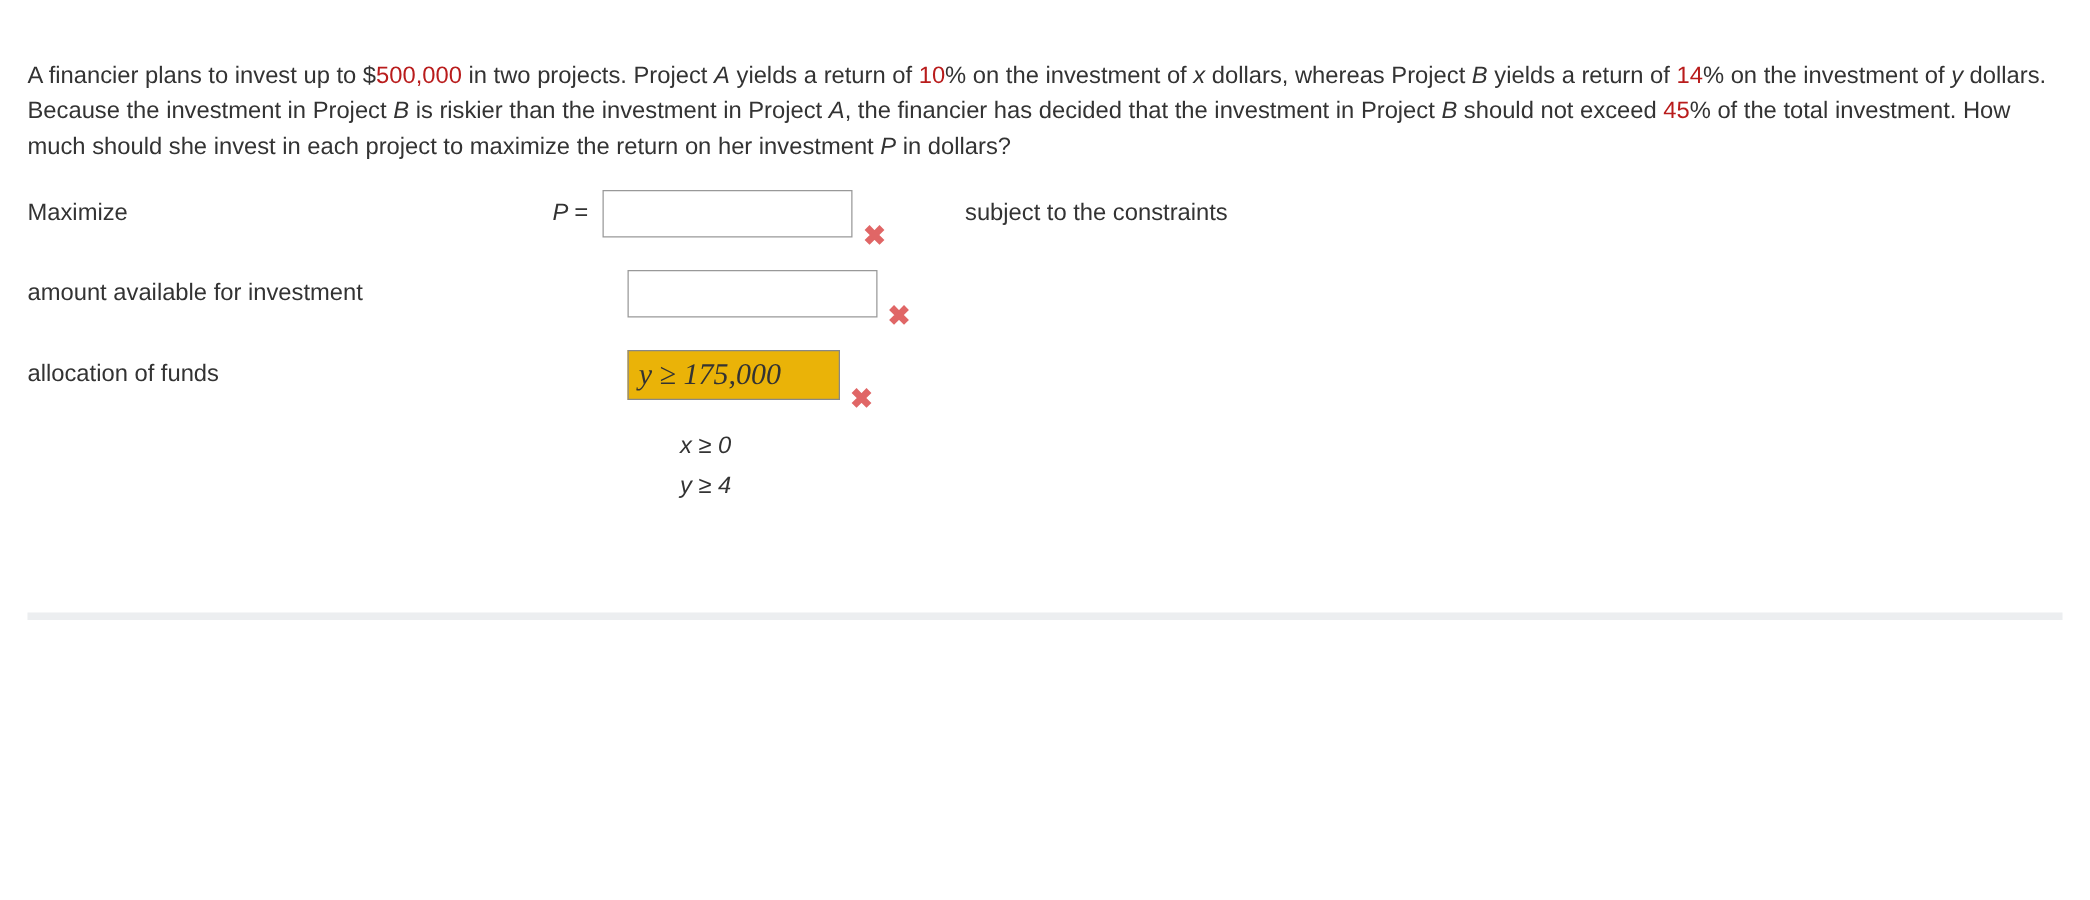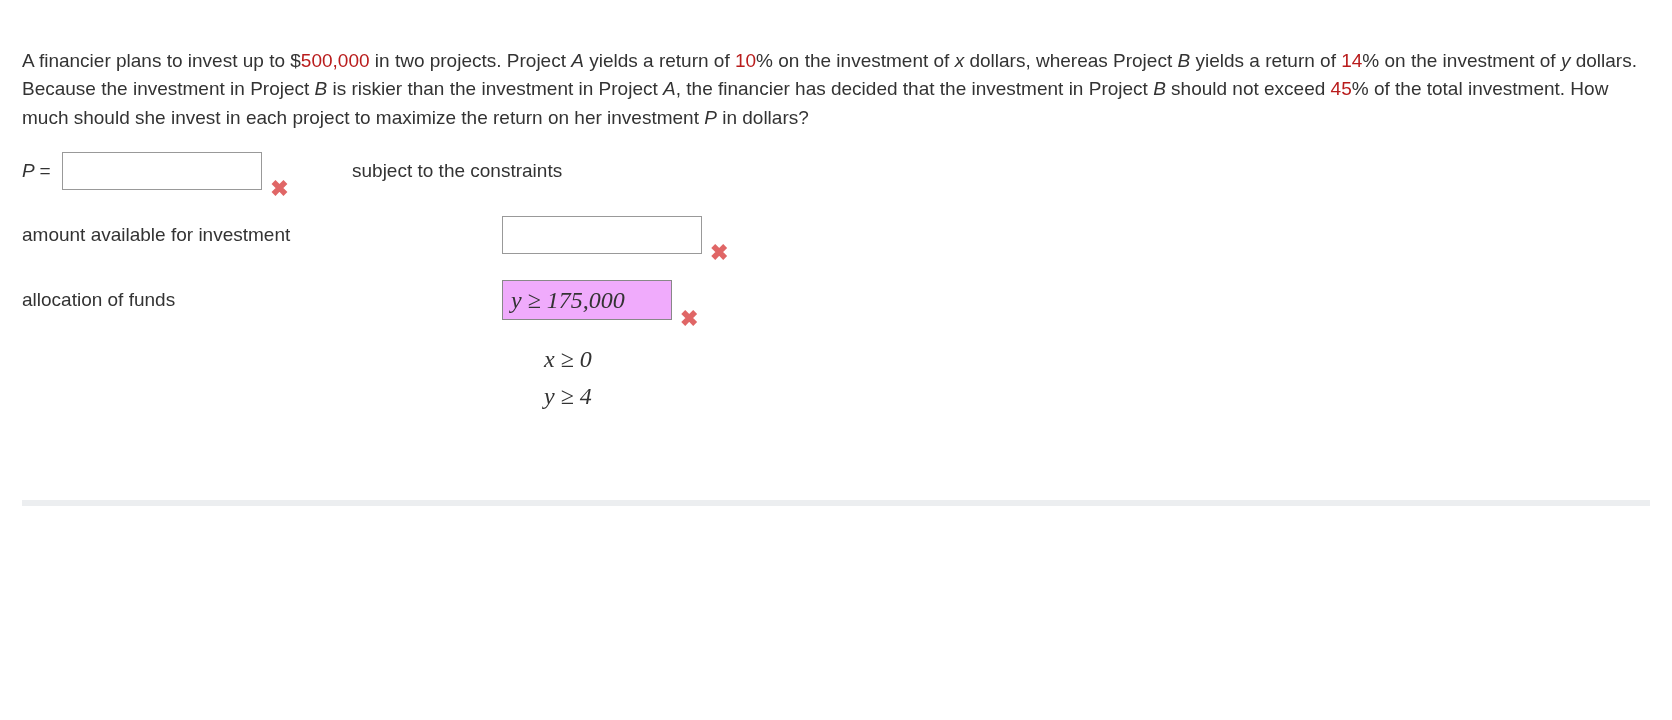--- a/index.html
+++ b/index.html
@@ -53,21 +53,21 @@
     font-size: 18px;
     padding: 2px 6px;
     box-sizing: border-box;
   }
   .filled-box {
     display: inline-flex;
     align-items: center;
     justify-content: flex-start;
     padding: 4px 8px;
     border: 1px solid #888;
-    background: #f0abfc;
+    background: #eab308;
     font-style: italic;
     font-family: "Times New Roman", serif;
     font-size: 24px;
     height: 40px;
     min-width: 170px;
     box-sizing: border-box;
   }
   .cross-mark {
     color: #e06666;
     font-size: 22px;
@@ -76,22 +76,22 @@
     align-self: flex-end;
     position: relative;
     top: 12px;
   }
   .after-text {
     margin-left: 20px;
   }
   .nonneg {
     margin-left: 420px;
     font-style: italic;
-    font-family: Liberation Serif, serif;
-    font-size: 24px;
+    font-family: Liberation Sans, sans-serif;
+    font-size: 19px;
   }
   .nonneg div {
     margin-bottom: 10px;
     padding-left: 102px;
   }
   .hr-bottom {
     margin-top: 90px;
     height: 6px;
     background: #eceef0;
     border: none;
@@ -102,20 +102,21 @@
 <body>
 
 <div class="prompt">
   <br>
   <span>A financier plans to invest up to $</span><span class="red">500,000</span><span> in two projects. Project </span><span class="ital">A</span><span> yields a return of </span><span class="red">10</span><span>% on the investment of </span><span class="ital">x</span><span> dollars, whereas Project </span><span class="ital">B</span><span> yields a return of </span><span class="red">14</span><span>% on the investment of </span><span class="ital">y</span><span> dollars. Because the investment in Project </span><span class="ital">B</span><span> is riskier than the investment in Project </span><span class="ital">A</span><span>, the financier has decided that the investment in Project </span><span class="ital">B</span><span> should not exceed </span><span class="red">45</span><span>% of the total investment. How much should she invest in each project to maximize the return on her investment </span><span class="ital">P</span><span> in dollars?</span>
 </div>
 
 <div class="work-area">
 
   <div class="row">
+    <div class="row-label">Maximize</div>
     <div class="center-col">
       <span class="equals">P  =</span>
       <input type="text" class="input-box" style="">
       <span class="cross-mark">✖</span>
     </div>
     <div class="after-text">subject to the constraints</div>
   </div>
 
   <div class="row">
     <div class="row-label">amount available for investment</div>

